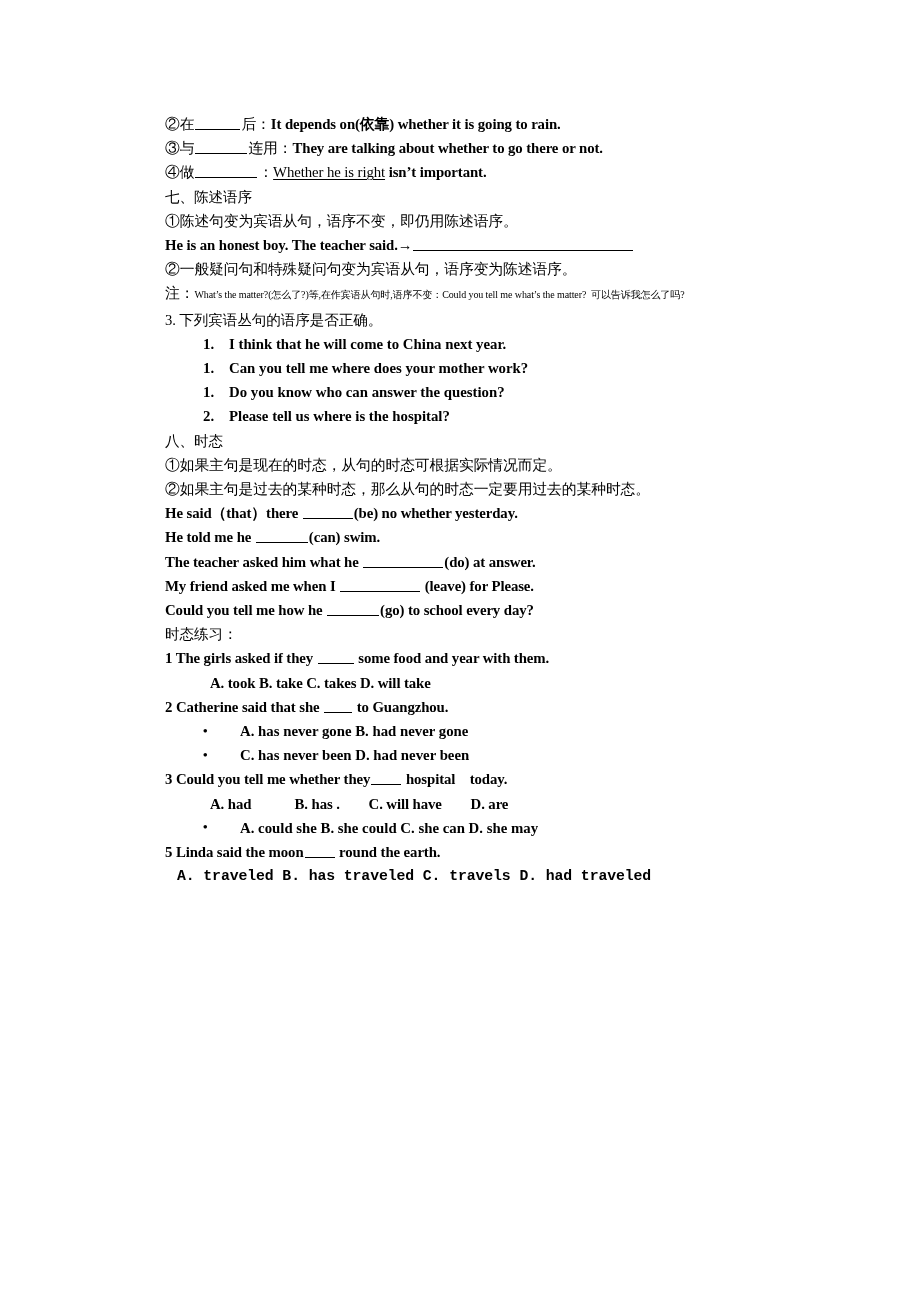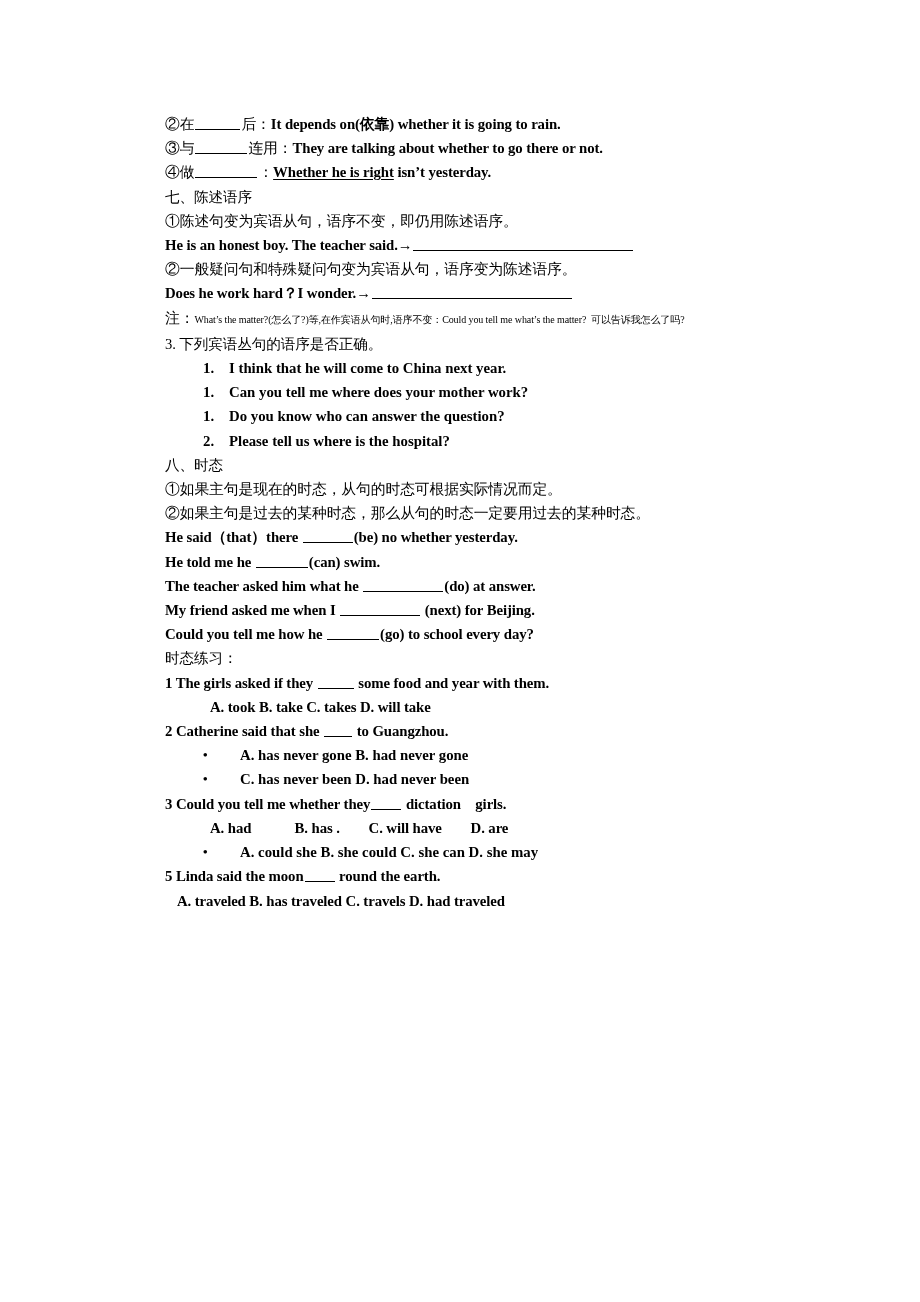--- a/index.html
+++ b/index.html
@@ -61,21 +61,21 @@
   .b-30  { width: 30px; }
   .b-36  { width: 36px; }
   .b-28  { width: 28px; }
   .b-50  { width: 50px; }
   .b-80  { width: 80px; }
   .b-200 { width: 200px; }
   .b-220 { width: 220px; }
   .u-text {
     text-decoration: underline;
     text-underline-offset: 2px;
-    font-weight: bold;
+    font-weight: normal;
   }
   .num-list {
     margin: 0;
     padding: 0;
     list-style: none;
   }
   .num-list li {
     font-size: 14.8px;
     line-height: 24.2px;
     font-weight: bold;
@@ -100,45 +100,45 @@
     position: absolute;
     left: 38px;
     top: -0.5px;
     font-size: 13px;
   }
   .opt-indent {
     padding-left: 45px;
   }
   .opt-indent-sm {
     padding-left: 12px;
+    font-family: Liberation Mono, monospace;
   }
   .arrow {
     font-weight: bold;
   }
 </style>
 </head>
 <body>
 
 <div class="page">
   <div class="doc-body">
 
     <div class="line"><span class="cn">②在</span><span class="blank b-45"></span><span class="cn">后：</span><span class="en">It depends on(依靠) whether it is going to rain.</span></div>
 
     <div class="line"><span class="cn">③与</span><span class="blank b-52"></span><span class="cn">连用：</span><span class="en">They are talking about whether to go there or not.</span></div>
 
-    <div class="line"><span class="cn">④做</span><span class="blank b-62"></span><span class="cn">：</span><span class="en u-text">Whether he is right</span><span class="en"> isn’t yesterday.</span></div>
+    <div class="line"><span class="cn">④做</span><span class="blank b-62"></span><span class="cn">：</span><span class="en u-text">Whether he is right</span><span class="en"> isn’t important.</span></div>
 
     <div class="line">七、陈述语序</div>
     <div class="line cn">①陈述句变为宾语从句，语序不变，即仍用陈述语序。</div>
 
     <div class="line"><span class="en">He is an honest boy. The teacher said.</span><span class="arrow">→</span><span class="blank b-220"></span></div>
 
     <div class="line cn">②一般疑问句和特殊疑问句变为宾语从句，语序变为陈述语序。</div>
 
-    <div class="line"><span class="en">Does he work hard？I wonder.</span><span class="arrow">→</span><span class="blank b-200"></span></div>
 
     <div class="line wrap2"><span class="cn">注：</span><span class="cn-b">What’s the matter?(怎么了?)等,在作宾语从句时,语序不变：Could you tell me what’s the matter?  可以告诉我怎么了吗?</span></div>
 
     <div class="line">3. 下列宾语丛句的语序是否正确。</div>
 
     <ul class="num-list">
       <li><span class="marker">1.</span><span>I think that he will come to China next year.</span></li>
       <li><span class="marker">1.</span><span>Can you tell me where does your mother work?</span></li>
       <li><span class="marker">1.</span><span>Do you know who can answer the question?</span></li>
       <li><span class="marker">2.</span><span>Please tell us where is the hospital?</span></li>
@@ -147,35 +147,35 @@
     <div class="line">八、时态</div>
     <div class="line cn">①如果主句是现在的时态，从句的时态可根据实际情况而定。</div>
     <div class="line cn">②如果主句是过去的某种时态，那么从句的时态一定要用过去的某种时态。</div>
 
     <div class="line"><span class="en">He said（that）there </span><span class="blank b-50"></span><span class="en">(be) no whether yesterday.</span></div>
 
     <div class="line"><span class="en">He told me he </span><span class="blank b-52"></span><span class="en">(can) swim.</span></div>
 
     <div class="line"><span class="en">The teacher asked him what he </span><span class="blank b-80"></span><span class="en">(do) at answer.</span></div>
 
-    <div class="line"><span class="en">My friend asked me when I </span><span class="blank b-80"></span><span class="en"> (next) for Beijing.</span></div>
+    <div class="line"><span class="en">My friend asked me when I </span><span class="blank b-80"></span><span class="en"> (leave) for Please.</span></div>
 
     <div class="line"><span class="en">Could you tell me how he </span><span class="blank b-52"></span><span class="en">(go) to school every day?</span></div>
 
 
     <div class="line">时态练习：</div>
 
     <div class="line"><span class="en">1 The girls asked if they </span><span class="blank b-36"></span><span class="en"> some food and year with them.</span></div>
     <div class="line en opt-indent">A. took B. take C. takes D. will take</div>
 
     <div class="line"><span class="en">2 Catherine said that she </span><span class="blank b-28"></span><span class="en"> to Guangzhou.</span></div>
     <div class="bullet-line"><span class="dot">•</span><span>A. has never gone B. had never gone</span></div>
     <div class="bullet-line"><span class="dot">•</span><span>C. has never been D. had never been</span></div>
 
-    <div class="line"><span class="en">3 Could you tell me whether they</span><span class="blank b-30"></span><span class="en"> dictation    girls.</span></div>
+    <div class="line"><span class="en">3 Could you tell me whether they</span><span class="blank b-30"></span><span class="en"> hospital    today.</span></div>
     <div class="line en opt-indent">A. had            B. has .        C. will have        D. are</div>
 
     <div class="bullet-line"><span class="dot">•</span><span>A. could she B. she could C. she can D. she may</span></div>
 
     <div class="line"><span class="en">5 Linda said the moon</span><span class="blank b-30"></span><span class="en"> round the earth.</span></div>
     <div class="line en opt-indent-sm">A. traveled B. has traveled C. travels D. had traveled</div>
 
   </div>
 </div>
 

